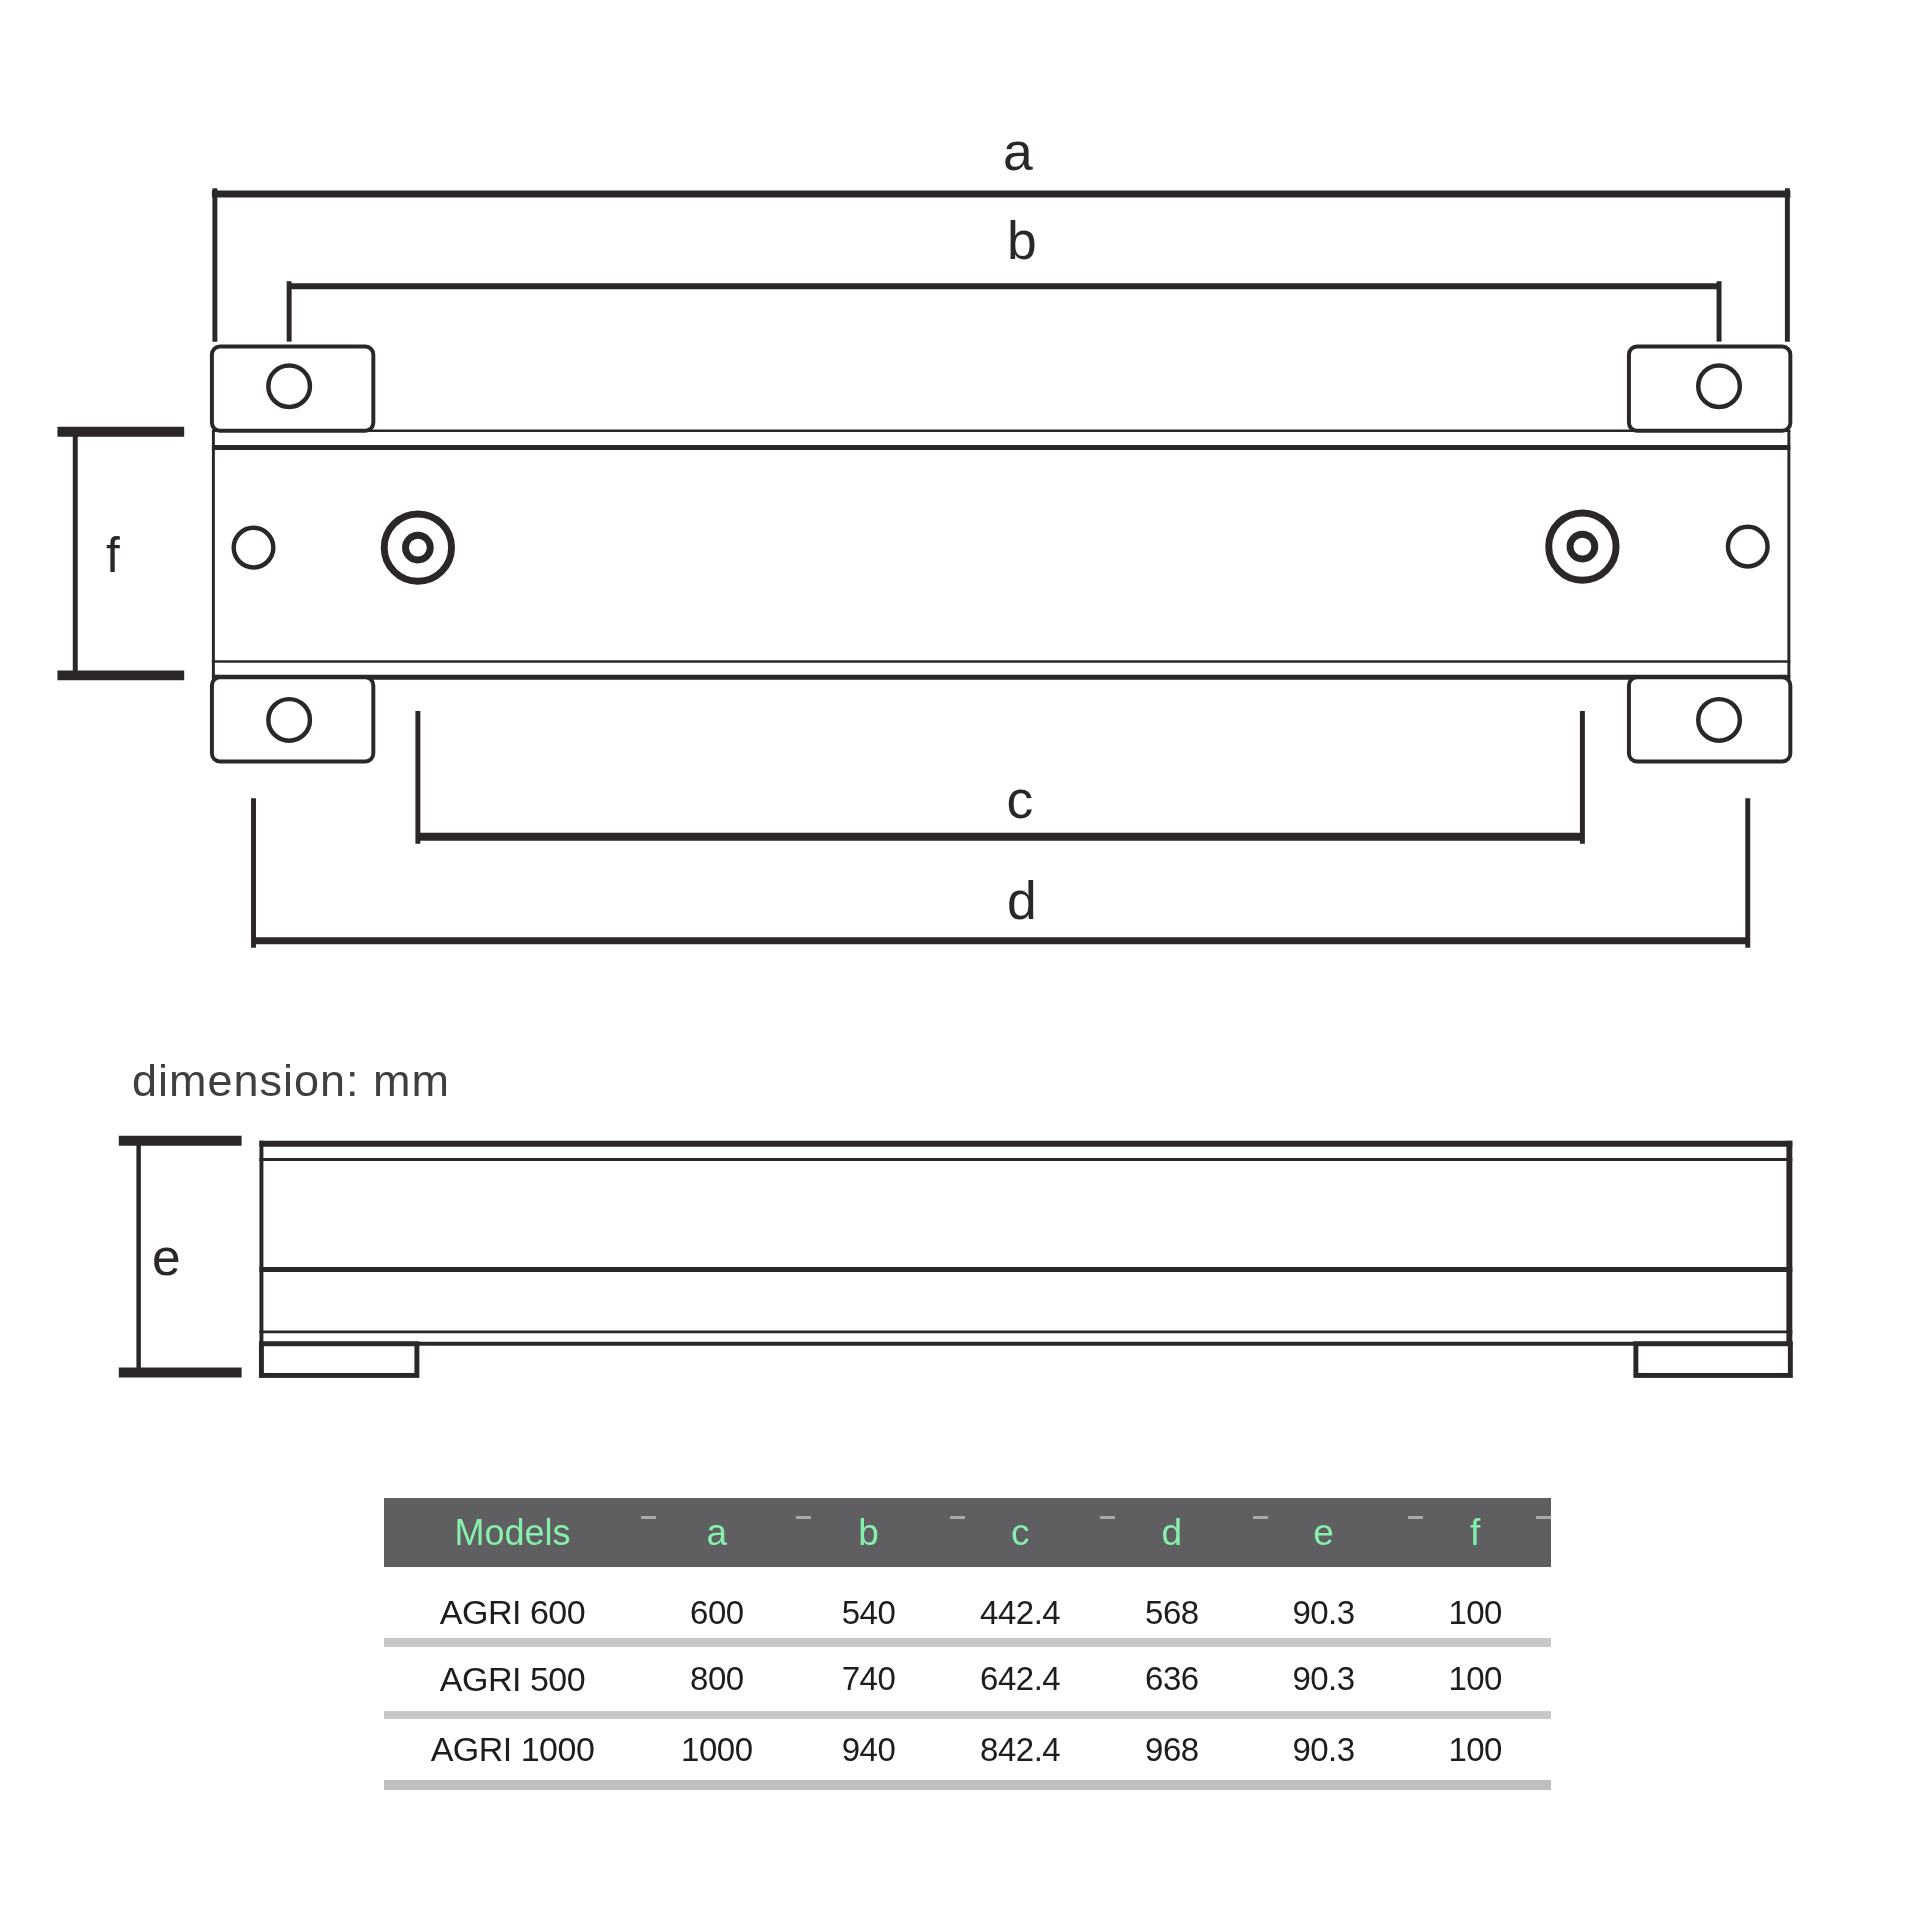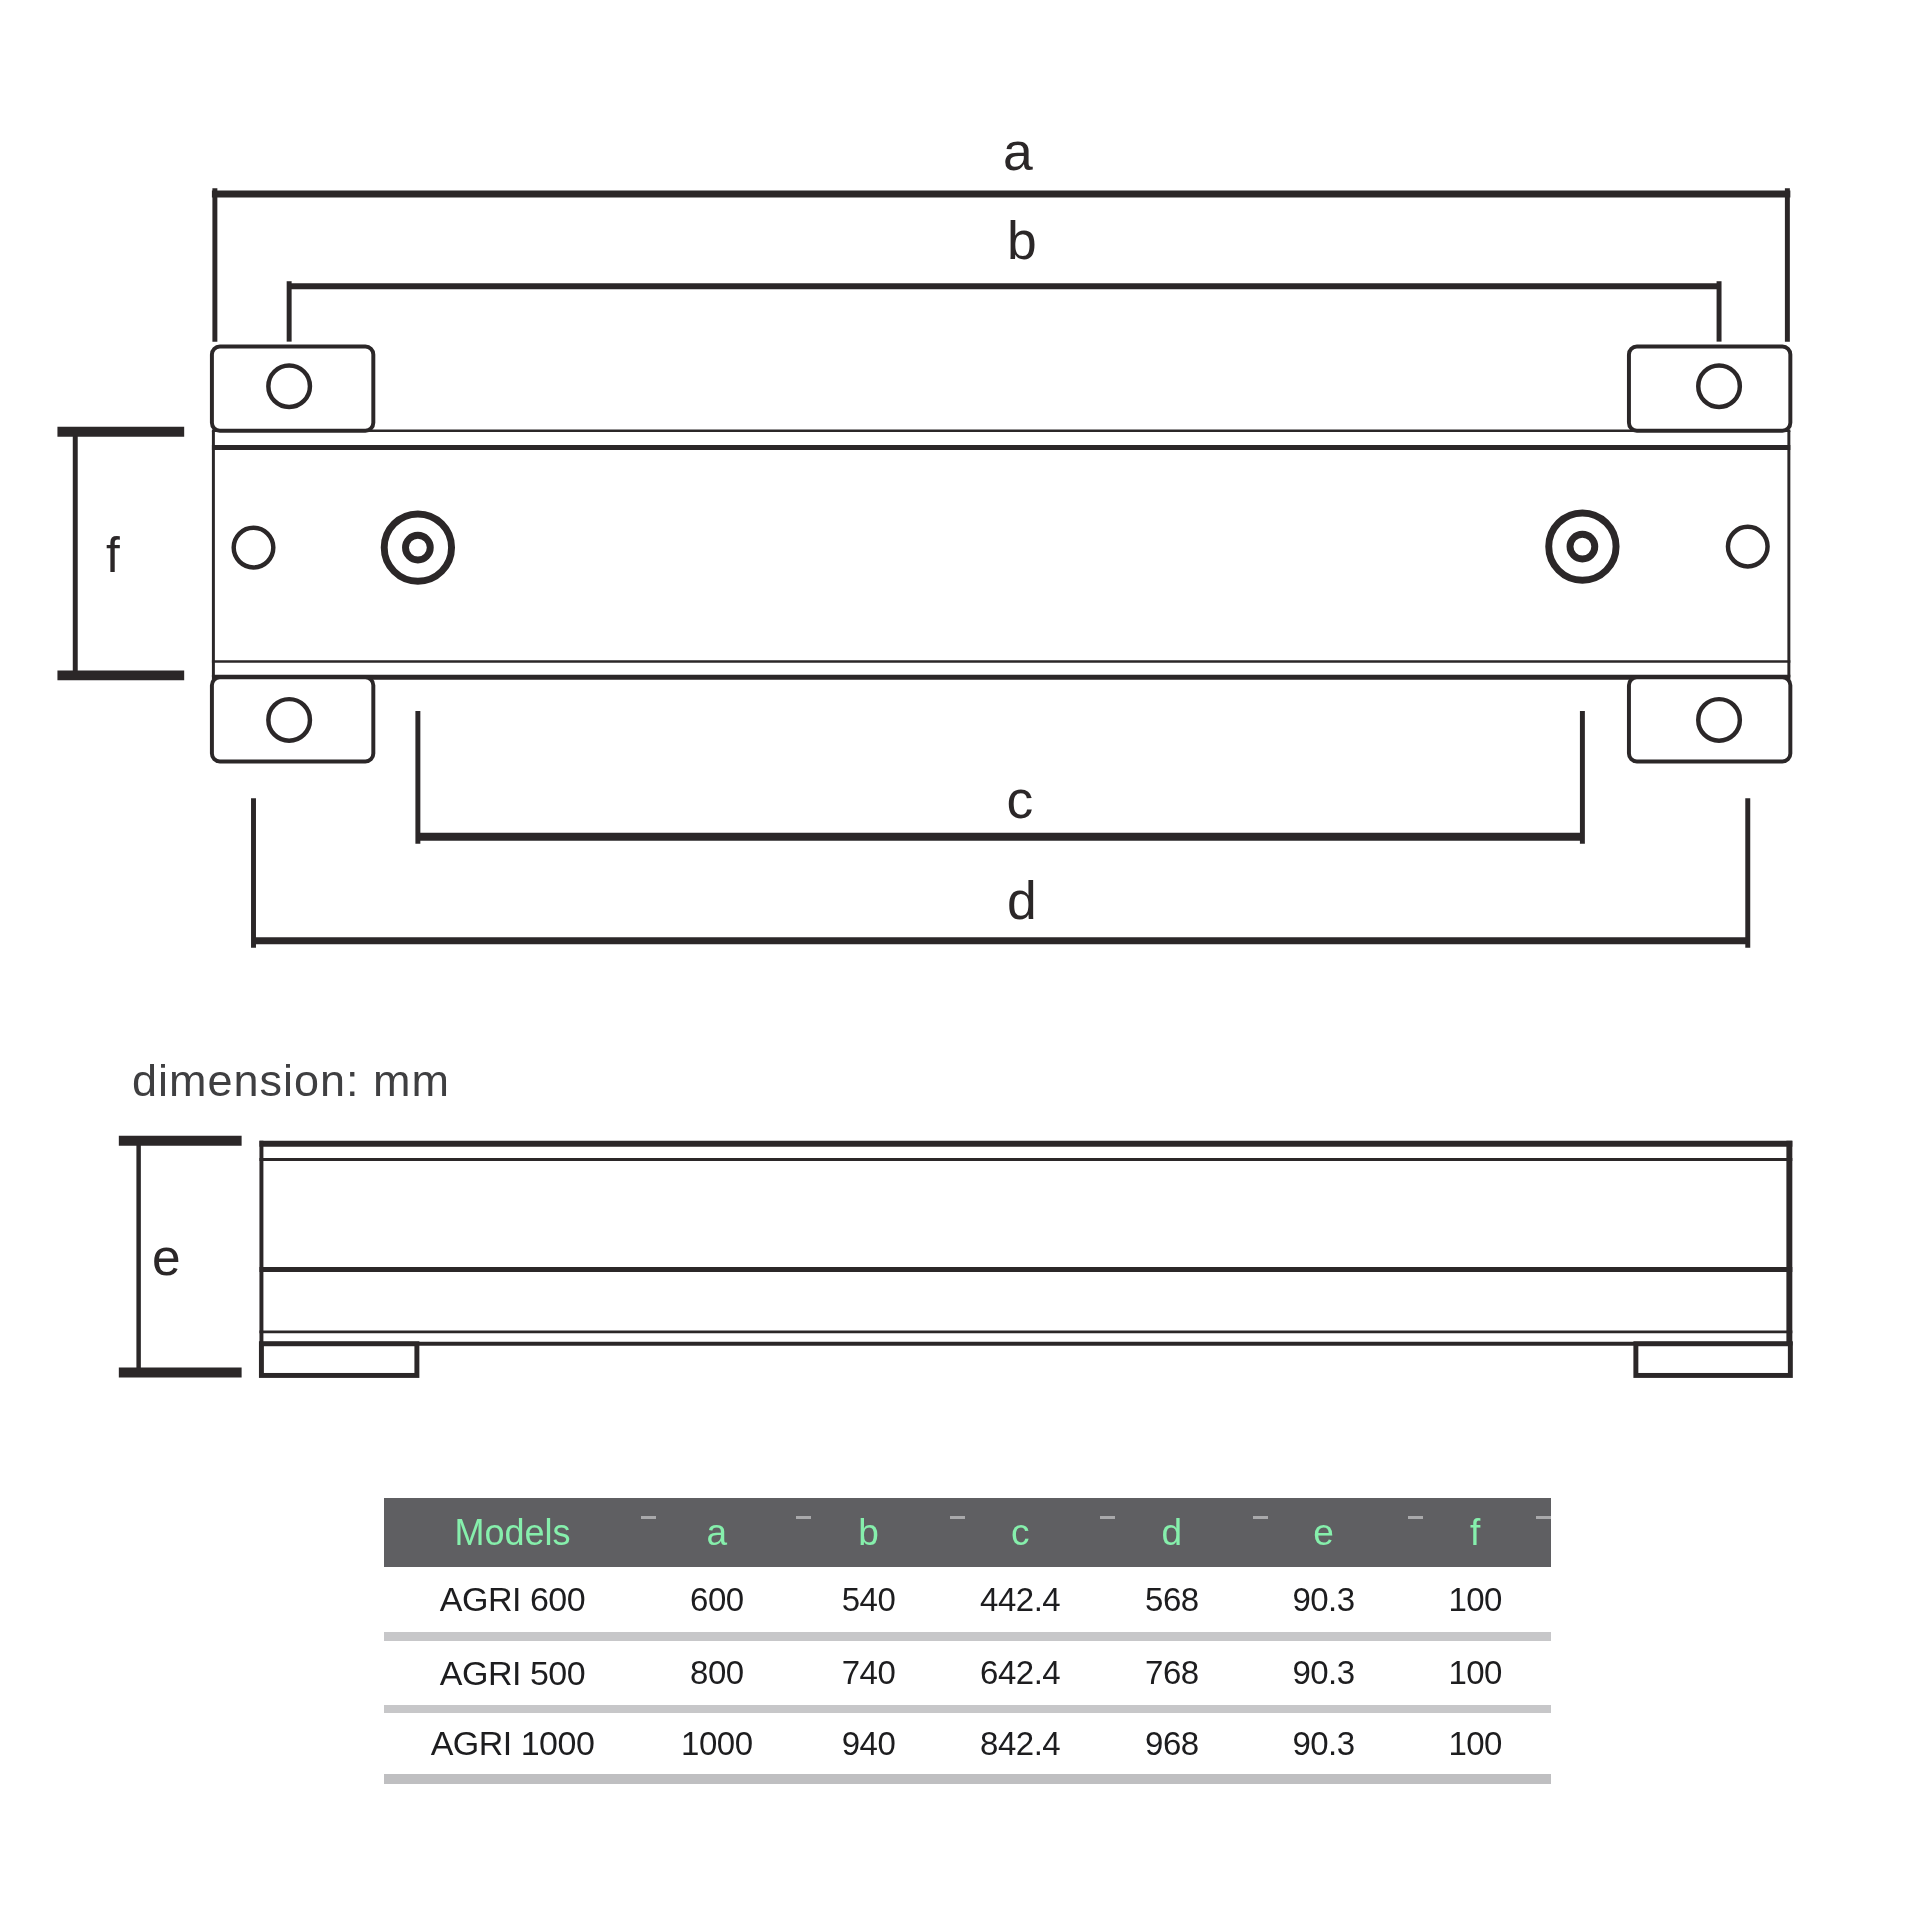--- a/index.html
+++ b/index.html
@@ -11,21 +11,21 @@
   
   .spec-table{position:absolute;left:384px;top:1498px;width:1167px;}
   .thead{position:relative;display:grid;grid-template-columns:257px repeat(6,1fr);
          align-items:center;height:69px;background:#5f5f62;}
   .thead .cell{text-align:center;color:#86efac;font-size:37px;font-weight:300;}
   .thead .model-col{font-size:36px;}
   .hdash{position:absolute;top:18px;width:15px;height:3px;background:#a9a9ab;}
   .trow{display:grid;grid-template-columns:257px repeat(6,1fr);align-items:center;}
   .trow .cell{text-align:center;color:#1d1d1f;font-size:33px;letter-spacing:-0.5px;}
   .trow .model-col{font-size:34px;font-weight:500;}
-  .r1{height:65px;} .r2{height:64px;} .r3{height:61px;}
+  .r1{height:51px;margin-top:20px;} .r2{height:64px;} .r3{height:61px;}
   .sep{width:100%;background:#c7c7c9;}
   .sep-1{height:9px;} .sep-2{height:8px;}
   .bottom-bar{width:100%;height:10px;background:#bfbfc1;}
 </style>
 </head>
 <body>
 
 <div class="canvas">
 
   <svg class="drawing-svg" width="1927" height="1927" viewBox="0 0 1946 1946">
@@ -165,21 +165,21 @@
       <div class="cell">90.3</div>
       <div class="cell">100</div>
     </div>
     <div class="sep sep-1"></div>
 
     <div class="trow r2">
       <div class="cell model-col">AGRI 500</div>
       <div class="cell">800</div>
       <div class="cell">740</div>
       <div class="cell">642.4</div>
-      <div class="cell">768</div>
+      <div class="cell">636</div>
       <div class="cell">90.3</div>
       <div class="cell">100</div>
     </div>
     <div class="sep sep-2"></div>
 
     <div class="trow r3">
       <div class="cell model-col">AGRI 1000</div>
       <div class="cell">1000</div>
       <div class="cell">940</div>
       <div class="cell">842.4</div>

